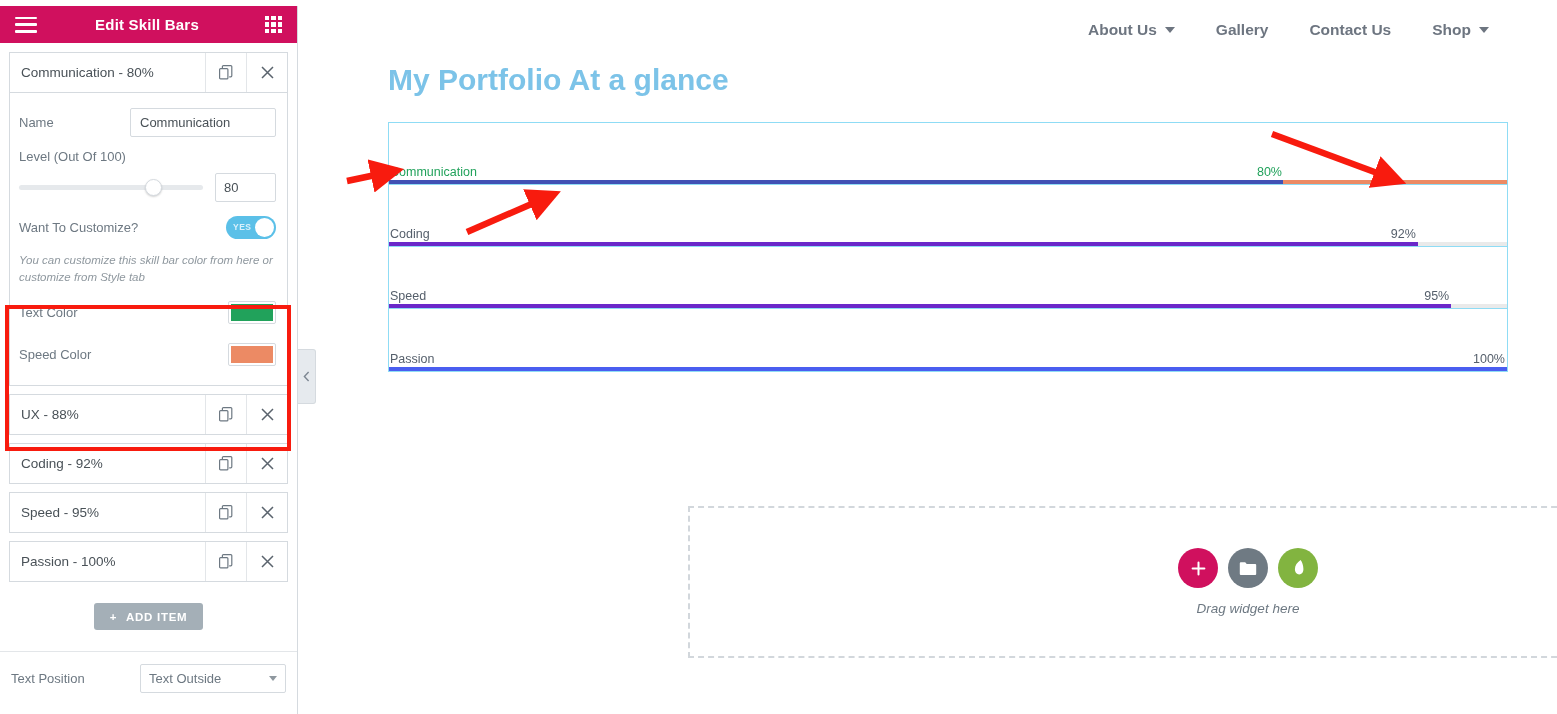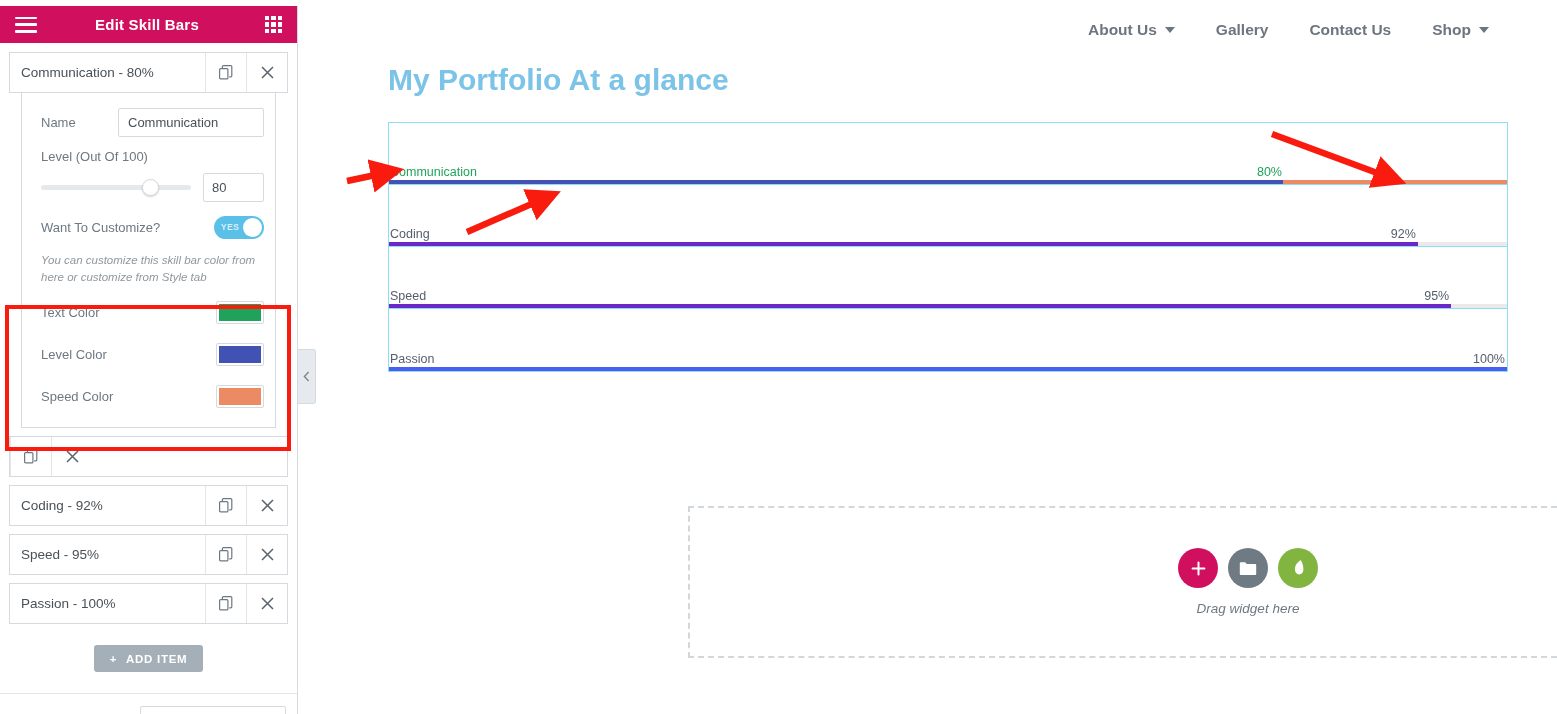--- a/index.html
+++ b/index.html
@@ -47,21 +47,21 @@
     flex: 1; display: flex; align-items: center;
     padding-left: 11px; font-size: 13.5px; color: #495157;
   }
   .rep-btn {
     width: 41px; display: flex; align-items: center; justify-content: center;
     border-left: 1px solid #e3e6e9; color: #6d7882; cursor: pointer;
   }
   .rep-btn svg { display: block; }
 
   
-  .rep-body { margin: 0 21px; border: 1px solid #d5dadf; border-top: none; background: #fff; padding: 4px 11px 10px 19px; }
+  .rep-body { margin: 0 9px; border: 1px solid #d5dadf; border-top: none; background: #fff; padding: 4px 11px 10px 9px; }
   .field-row { display: flex; align-items: center; justify-content: space-between; min-height: 34px; margin-top: 8px; }
   .field-label { font-size: 13px; color: #6d7882; }
   .txt-input {
     width: 146px; height: 29px; border: 1px solid #d5dadf; background: #fff;
     font-size: 13px; color: #495157; padding: 0 9px; border-radius: 2px;
     font-family: "Liberation Sans", sans-serif;
   }
   .field-block { margin-top: 10px; }
   .field-block .field-label { display: block; margin-bottom: 9px; }
   .slider-row { display: flex; align-items: center; gap: 12px; }
@@ -249,36 +249,31 @@
 
         <div class="hint">You can customize this skill bar color from here or customize from Style tab</div>
 
         <div class="color-row" style="margin-top:6px;">
           <span class="field-label">Text Color</span>
           <span class="swatch">
               <i style="background: rgb(33, 162, 91);"></i>
             </span>
         </div>
         <div class="color-row">
-          <span class="field-label">Level Color</span>
-          <span class="swatch">
-              <i style="background: rgb(65, 81, 180);"></i>
-            </span>
-        </div>
-        <div class="color-row">
           <span class="field-label">Speed Color</span>
           <span class="swatch">
               <i style="background: rgb(236, 138, 100);"></i>
             </span>
         </div>
 
       </div>
 
       <div id="items-list">
           <div class="rep-item">
+            <div class="rep-title">UX - 88%</div>
             <div class="rep-btn">
               <svg width="14" height="15" viewBox="0 0 14 15" fill="none" stroke="#6d7882" stroke-width="1.2">
                 <rect x="0.6" y="3.6" width="8.3" height="10.3" rx="1"></rect>
                 <path d="M3.4 3.3V1.6a1 1 0 0 1 1-1h7.4a1 1 0 0 1 1 1v9.2a1 1 0 0 1-1 1h-1.6"></path>
               </svg>
             </div>
             <div class="rep-btn">
               <svg width="13" height="13" viewBox="0 0 13 13" stroke="#5a636d" stroke-width="1.5">
                 <path d="M1 1 L12 12 M12 1 L1 12"></path>
               </svg>

